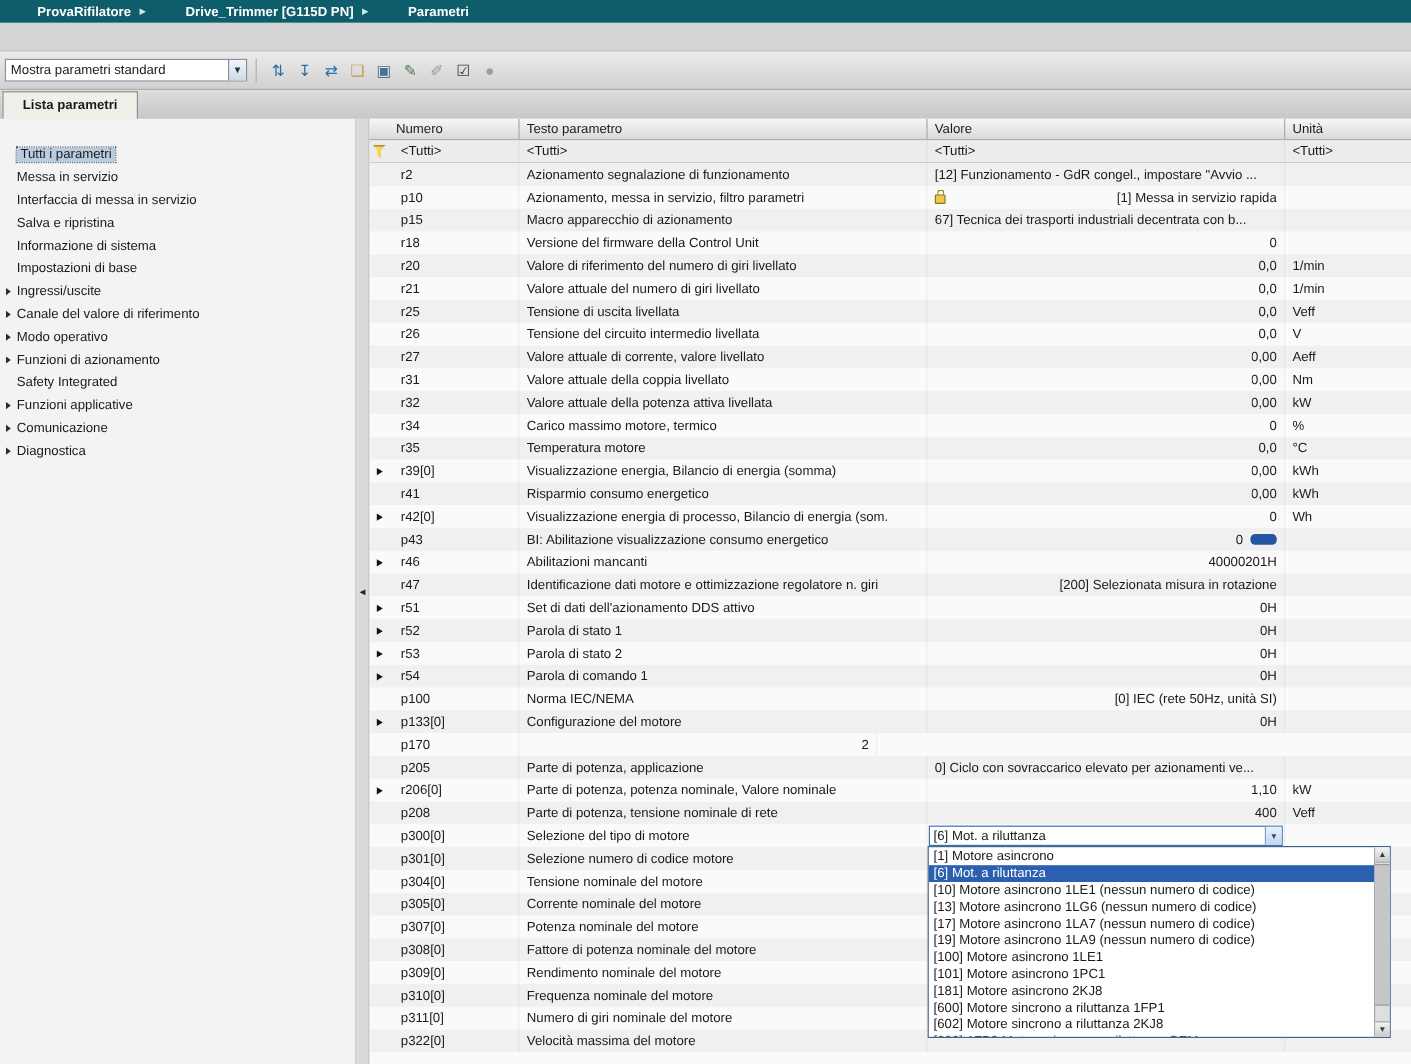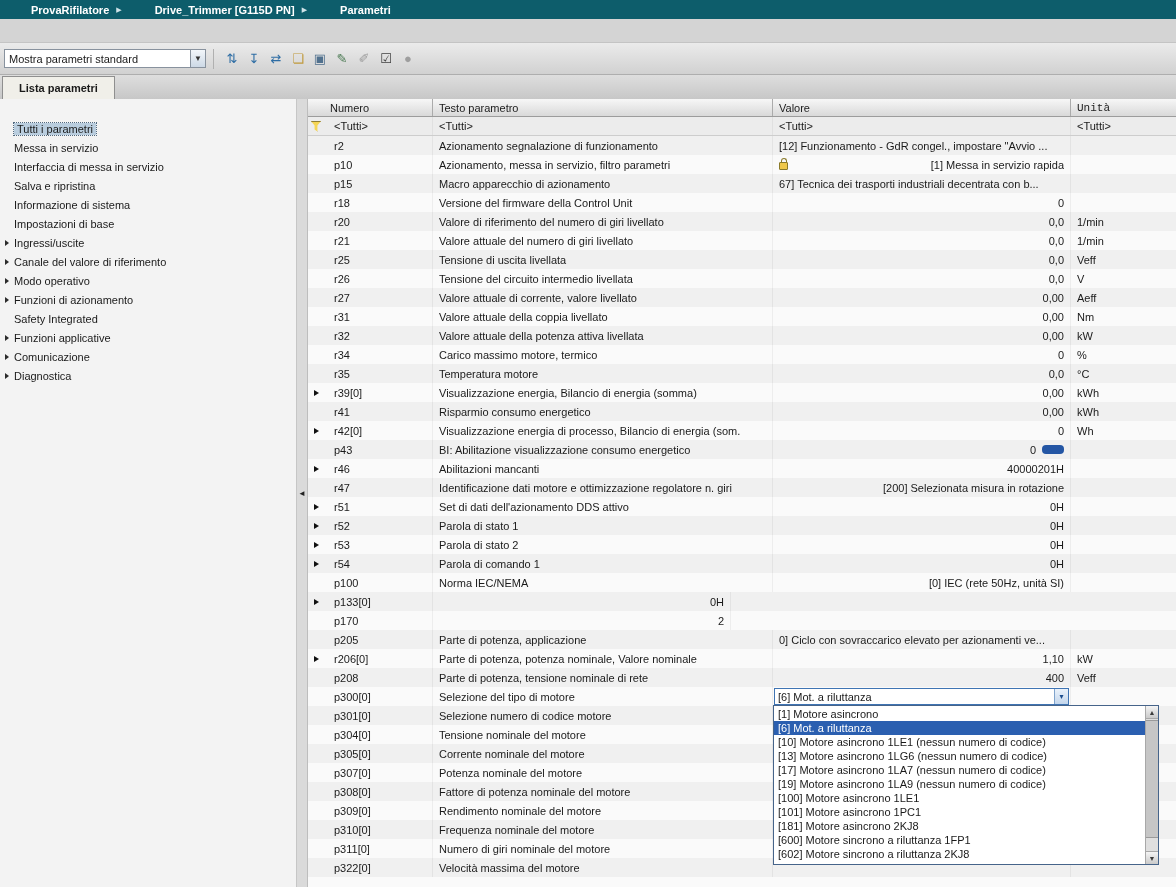--- a/index.html
+++ b/index.html
@@ -54,21 +54,21 @@
 
   
   .grid { flex:1; background:#fafafa; display:flex; flex-direction:column; min-width:0; }
   .thead { height:18px; display:flex; background:linear-gradient(#f7f7f7,#d9d9d9);
     border-bottom:1px solid #9c9c9c; flex:none; }
   .hc { border-right:1px solid #ababab; display:flex; align-items:center; padding-left:6px;
     color:#1c1c1c; white-space:nowrap; overflow:hidden; }
   .hc0 { width:125px; padding-left:22px; }
   .hc1 { width:340px; }
   .hc2 { width:298px; }
-  .hc3 { flex:1; border-right:none;font-family:Liberation Mono, monospace; }
+  .hc3 { flex:1; border-right:none; }
 
   .frow { height:19px; display:flex; background:#ececec; border-bottom:1px solid #cdcdcd; flex:none; }
   .trow { height:19px; display:flex; background:#fafafa; flex:none; }
   .trow.alt { background:#f0f0f0; }
   .filler { flex:1; background:#fafafa; }
 
   .c { display:flex; align-items:center; overflow:hidden; white-space:nowrap; }
   .c0 { width:16px; justify-content:center; flex:none; }
   .c-num { width:109px; padding-left:10px; border-right:1px solid rgba(0,0,0,0.05); flex:none; }
   .c-text { width:340px; padding-left:6px; border-right:1px solid rgba(0,0,0,0.05); flex:none; }
@@ -460,20 +460,21 @@
             <div class="c c-val">
               <span class="val-text">[0] IEC (rete 50Hz, unità SI)</span>
             </div>
             <div class="c c-unit"></div>
           </div>
           <div class="trow alt">
             <div class="c c0">
               <span class="tri"></span>
             </div>
             <div class="c c-num">p133[0]</div>
+            <div class="c c-text">Configurazione del motore</div>
             <div class="c c-val">
               <span class="val-text">0H</span>
             </div>
             <div class="c c-unit"></div>
           </div>
           <div class="trow">
             <div class="c c0"></div>
             <div class="c c-num">p170</div>
             <div class="c c-val">
               <span class="val-text">2</span>

